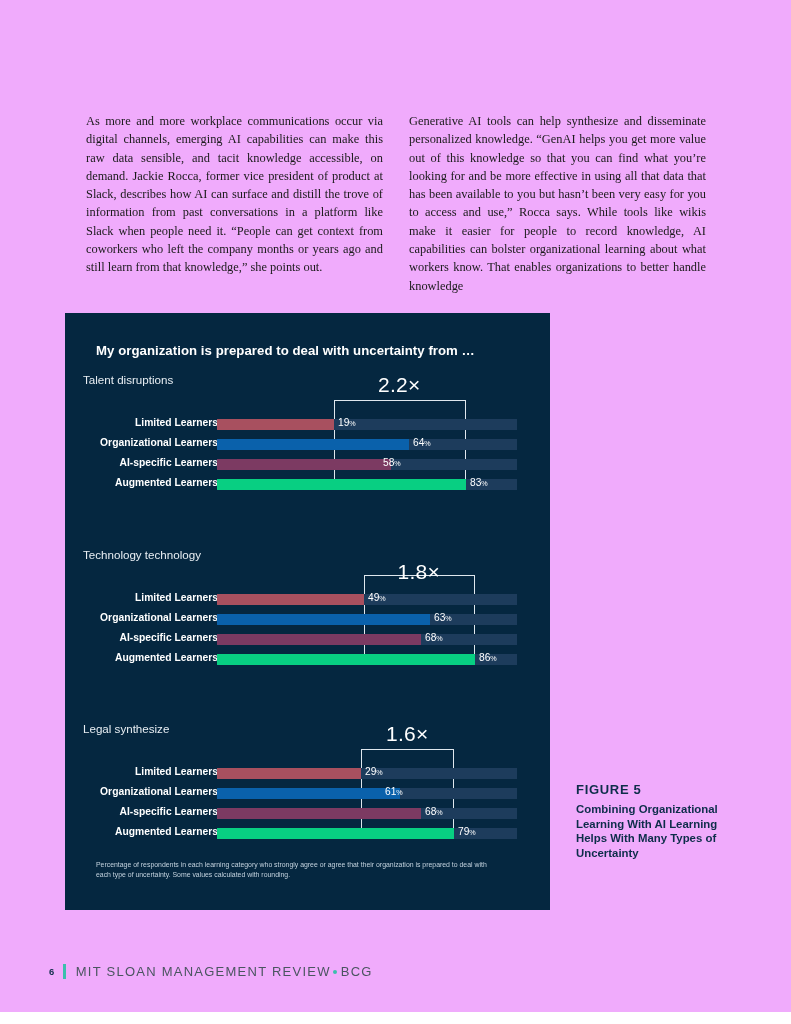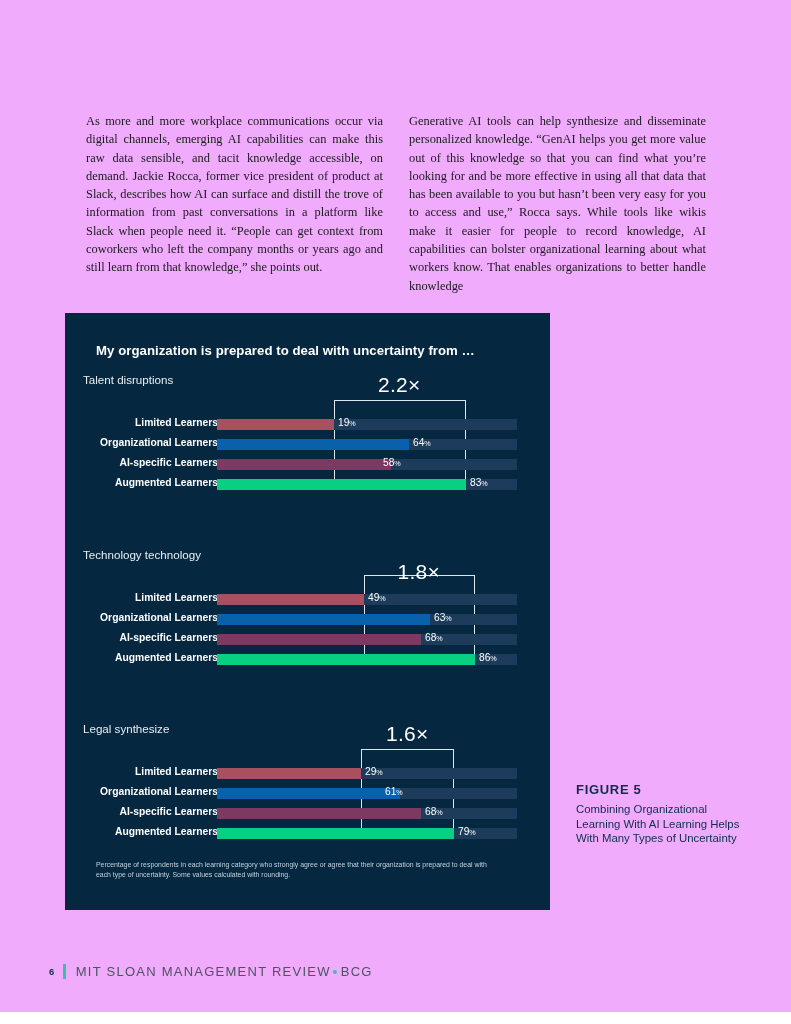--- a/index.html
+++ b/index.html
@@ -168,21 +168,21 @@
   }
   .caption-kicker {
     font-size: 13px;
     font-weight: bold;
     letter-spacing: 0.7px;
     color: #0d2d4a;
     margin-bottom: 5px;
   }
   .caption-title {
     font-size: 11.4px;
-    font-weight: normal;
+    font-weight: bold;
     line-height: 14.6px;
     color: #0d2d4a;
     margin-bottom: 17px;
   }
   .caption-body {
     font-size: 9.3px;
     line-height: 13.2px;
     color: #3e4a53;
   }
 

